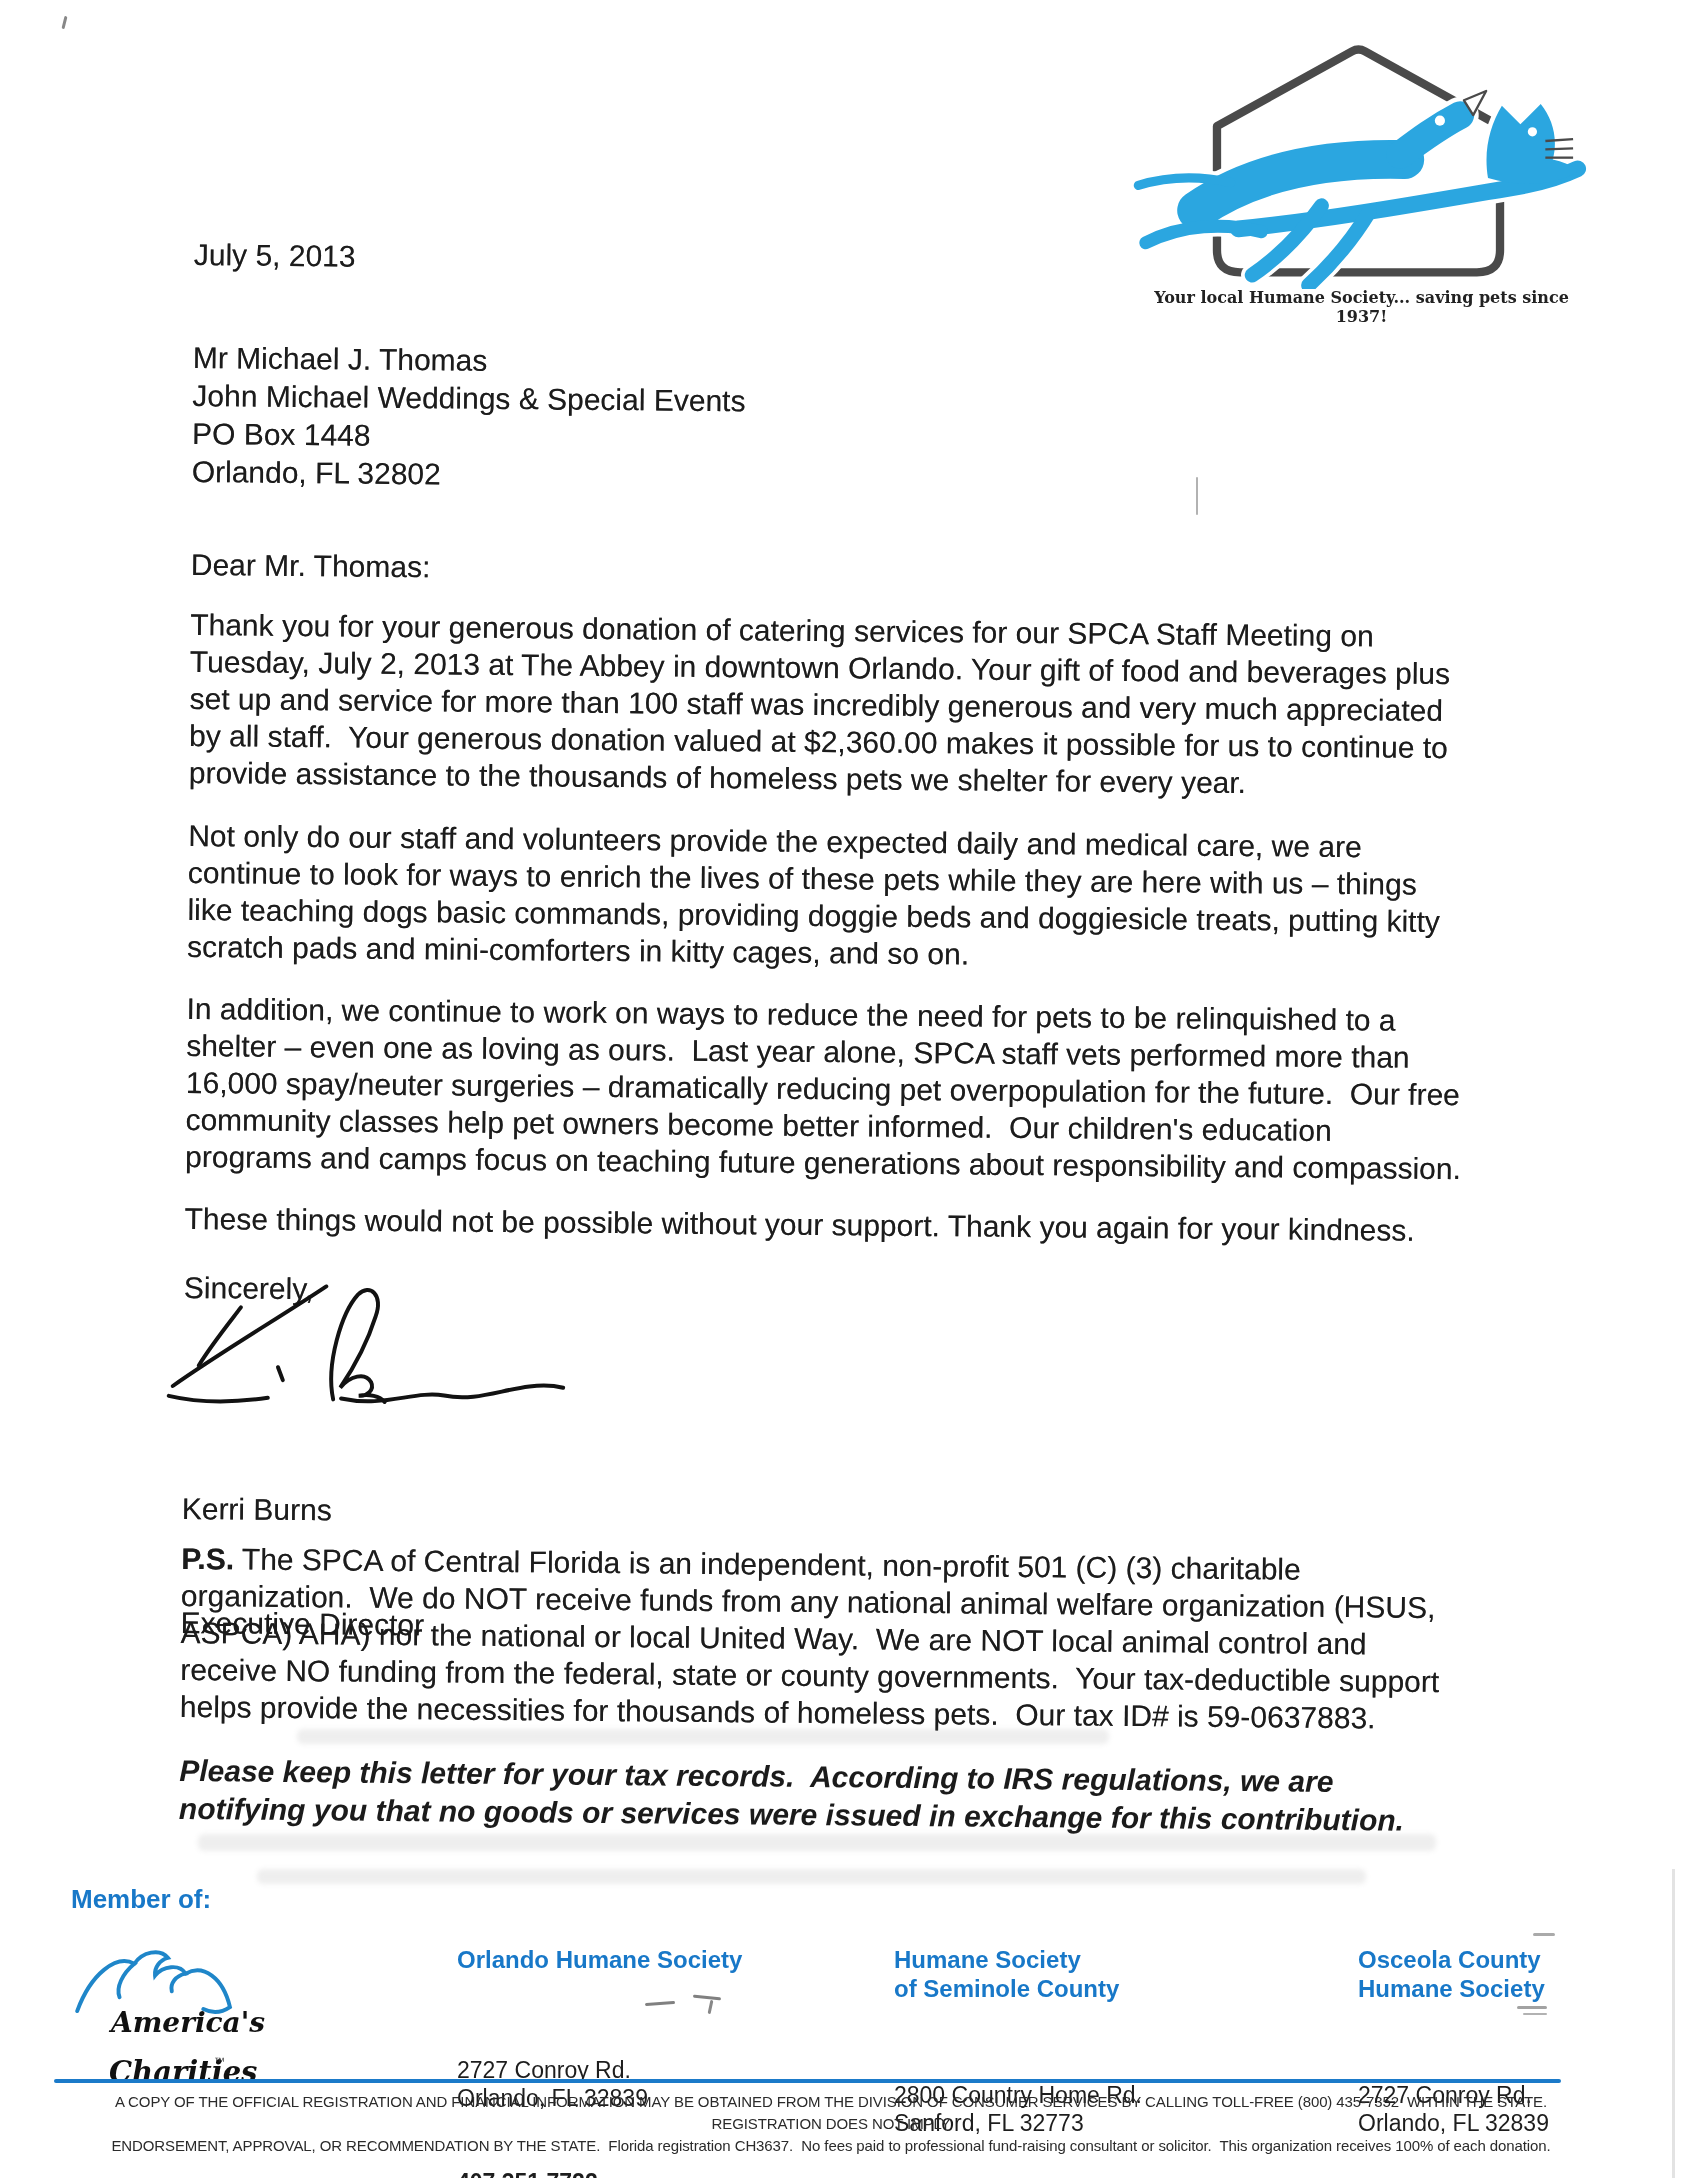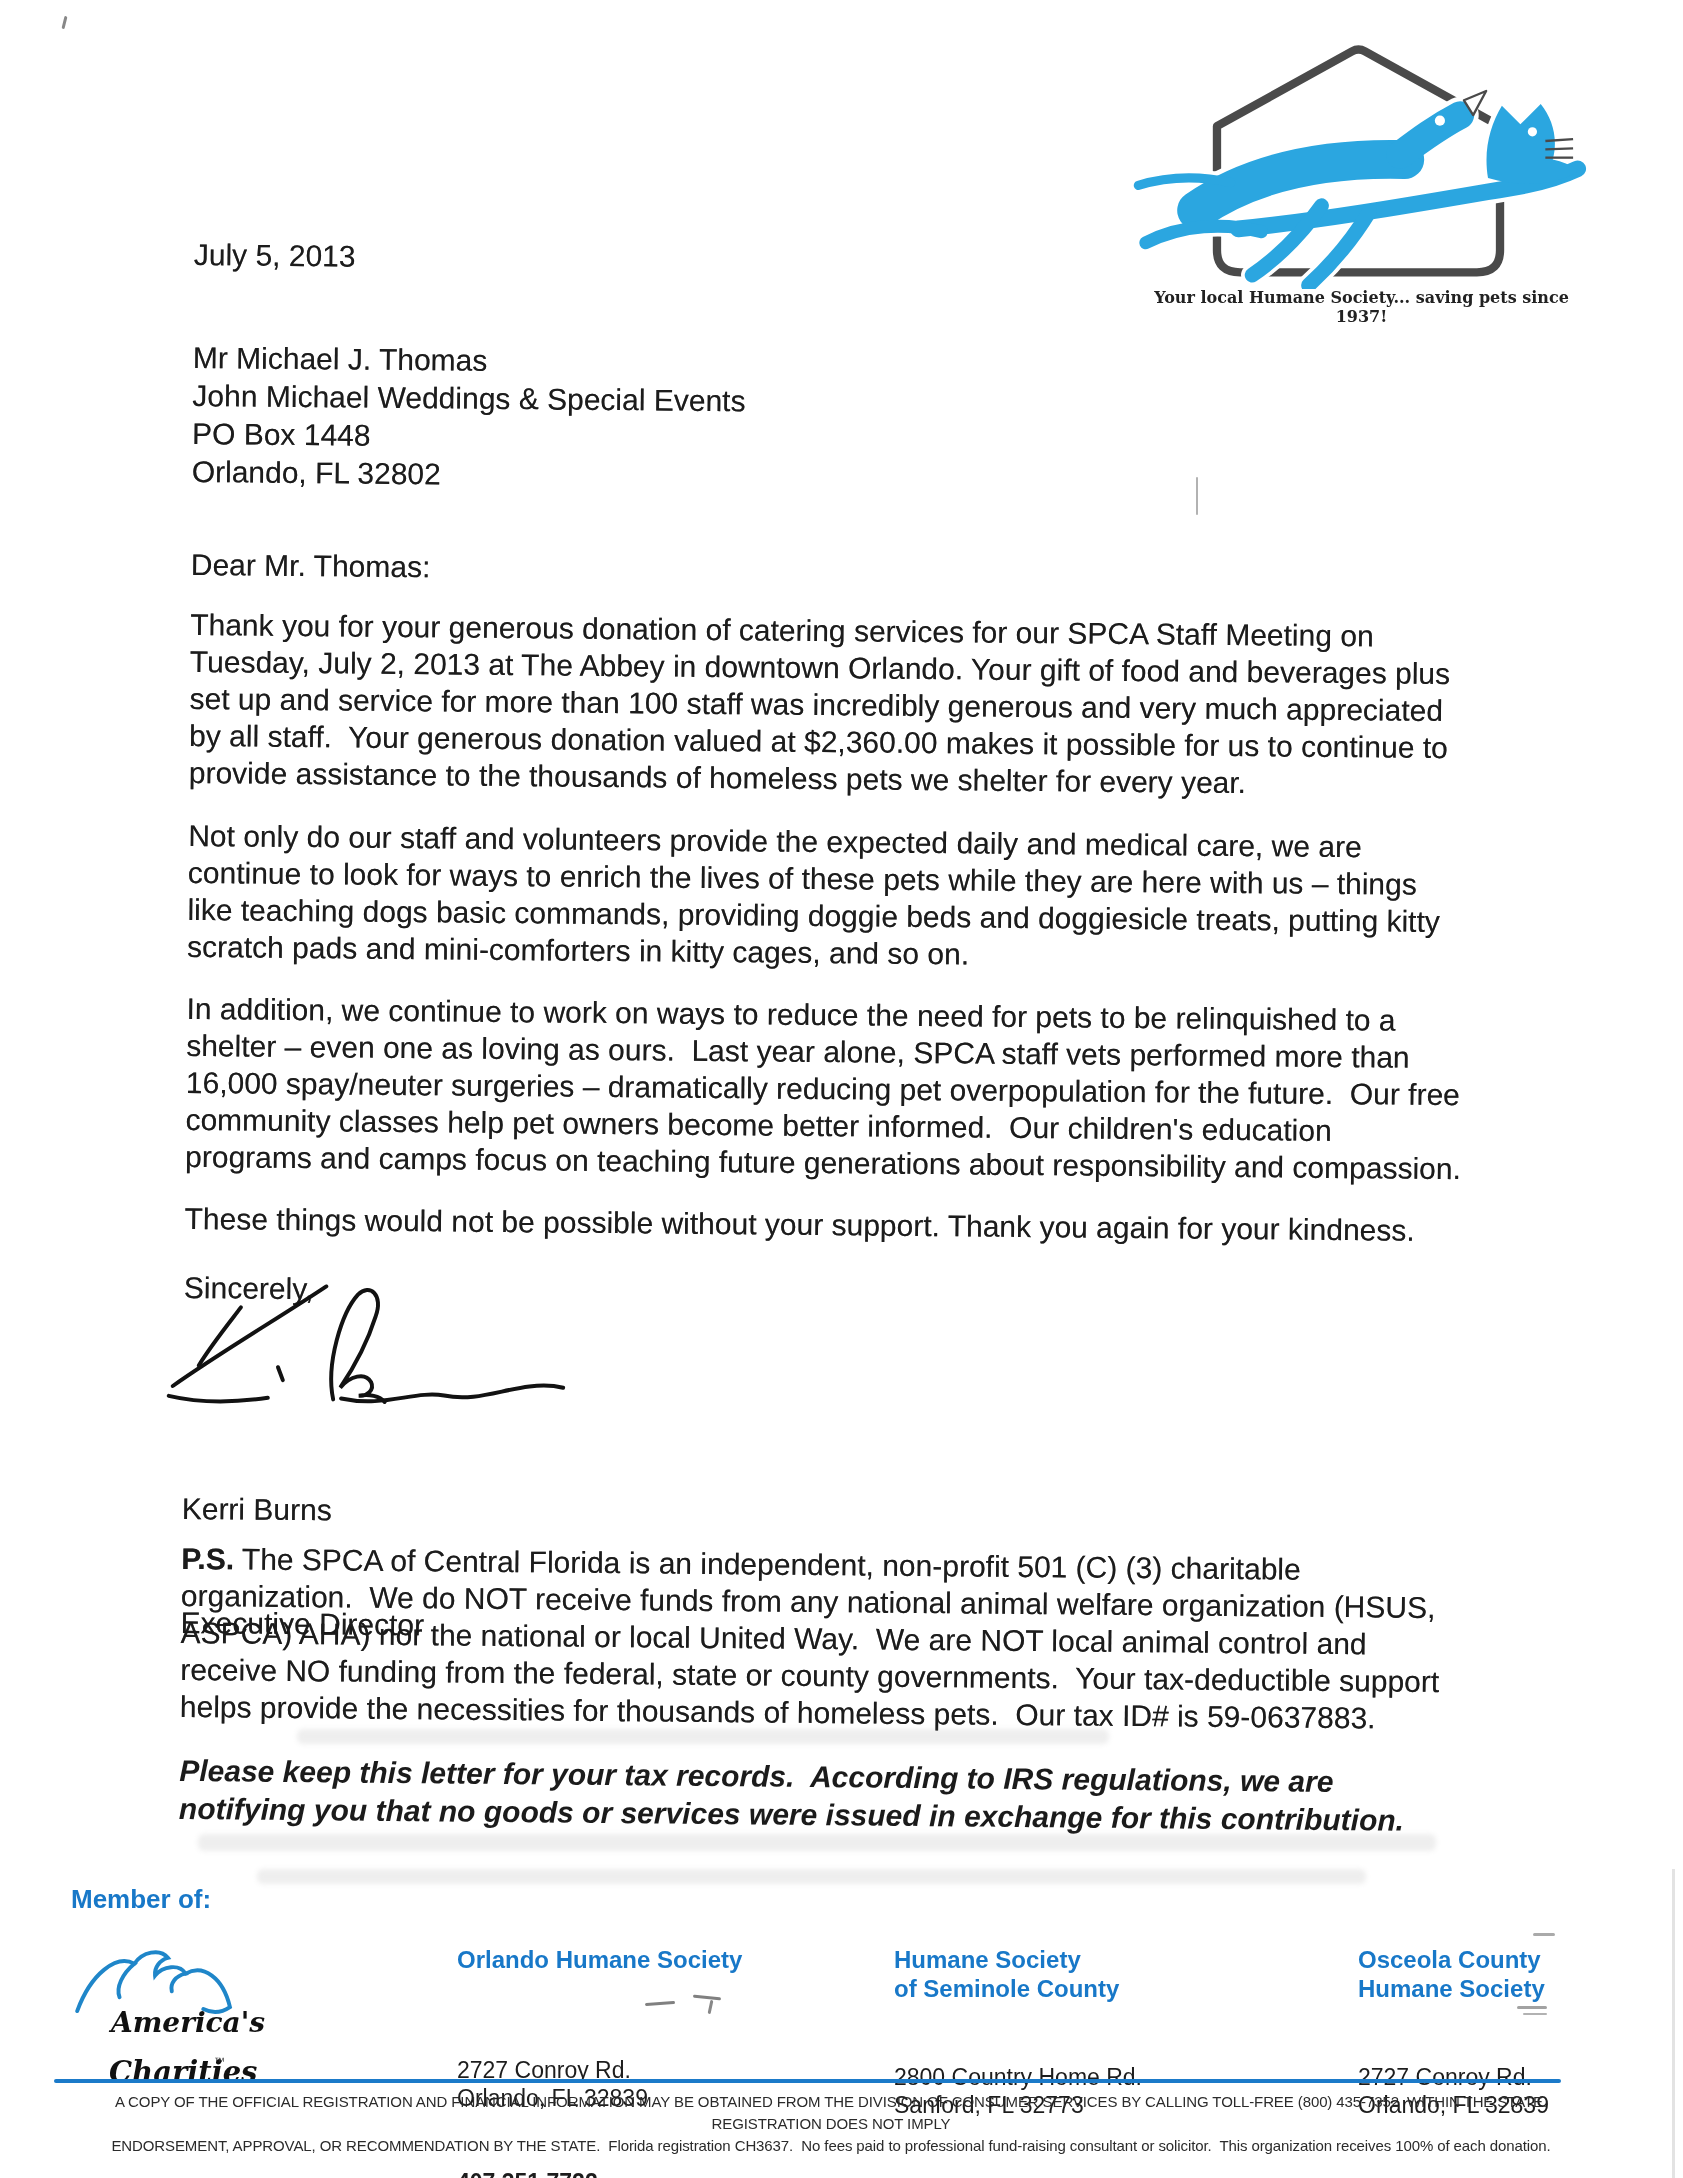--- a/index.html
+++ b/index.html
@@ -12,21 +12,21 @@
   .body-text{font-size:30px;line-height:37px;white-space:pre-wrap;color:#1c1c1c;
              text-shadow:0 0 0.4px rgba(0,0,0,.55);}
   .addr{line-height:38px;}
   .taxnote{font-weight:bold;font-style:italic;font-size:30px;line-height:38px;}
   
   .orgname{font-family:"DejaVu Serif",serif;font-size:34px;color:#222;letter-spacing:0.5px;}
   .tagline{font-family:"DejaVu Serif",serif;font-size:16px;font-weight:bold;color:#222;margin-top:3px;}
   
   .memberof{font-size:26px;font-weight:bold;color:#1878C8;}
   .col{position:absolute;top:1889px;font-size:23px;line-height:28px;color:#1d1d1d;white-space:pre-wrap;}
-  .col .name{font-size:24px;line-height:29px;font-weight:bold;color:#1878C8;margin-bottom:4px;}
+  .col .name{font-size:24px;line-height:29px;font-weight:bold;color:#1878C8;margin-bottom:22px;}
   .col .name.gap{margin-bottom:26px;}
   .col .phone{font-weight:bold;}
   .charity-script{font-family:"DejaVu Serif",serif;font-style:italic;font-weight:600;color:#111;}
   .disclaimer{font-size:15px;line-height:22px;color:#2b2b2b;text-align:center;white-space:pre-wrap;
               letter-spacing:-0.1px;}
   .bluerule{background:#1b7ac9;height:4px;border-radius:2px;}
   .ghost{background:#9a9a9a;opacity:.16;filter:blur(2.5px);border-radius:6px;}
   .penmark{background:#555;border-radius:2px;}
 </style>
 </head>

